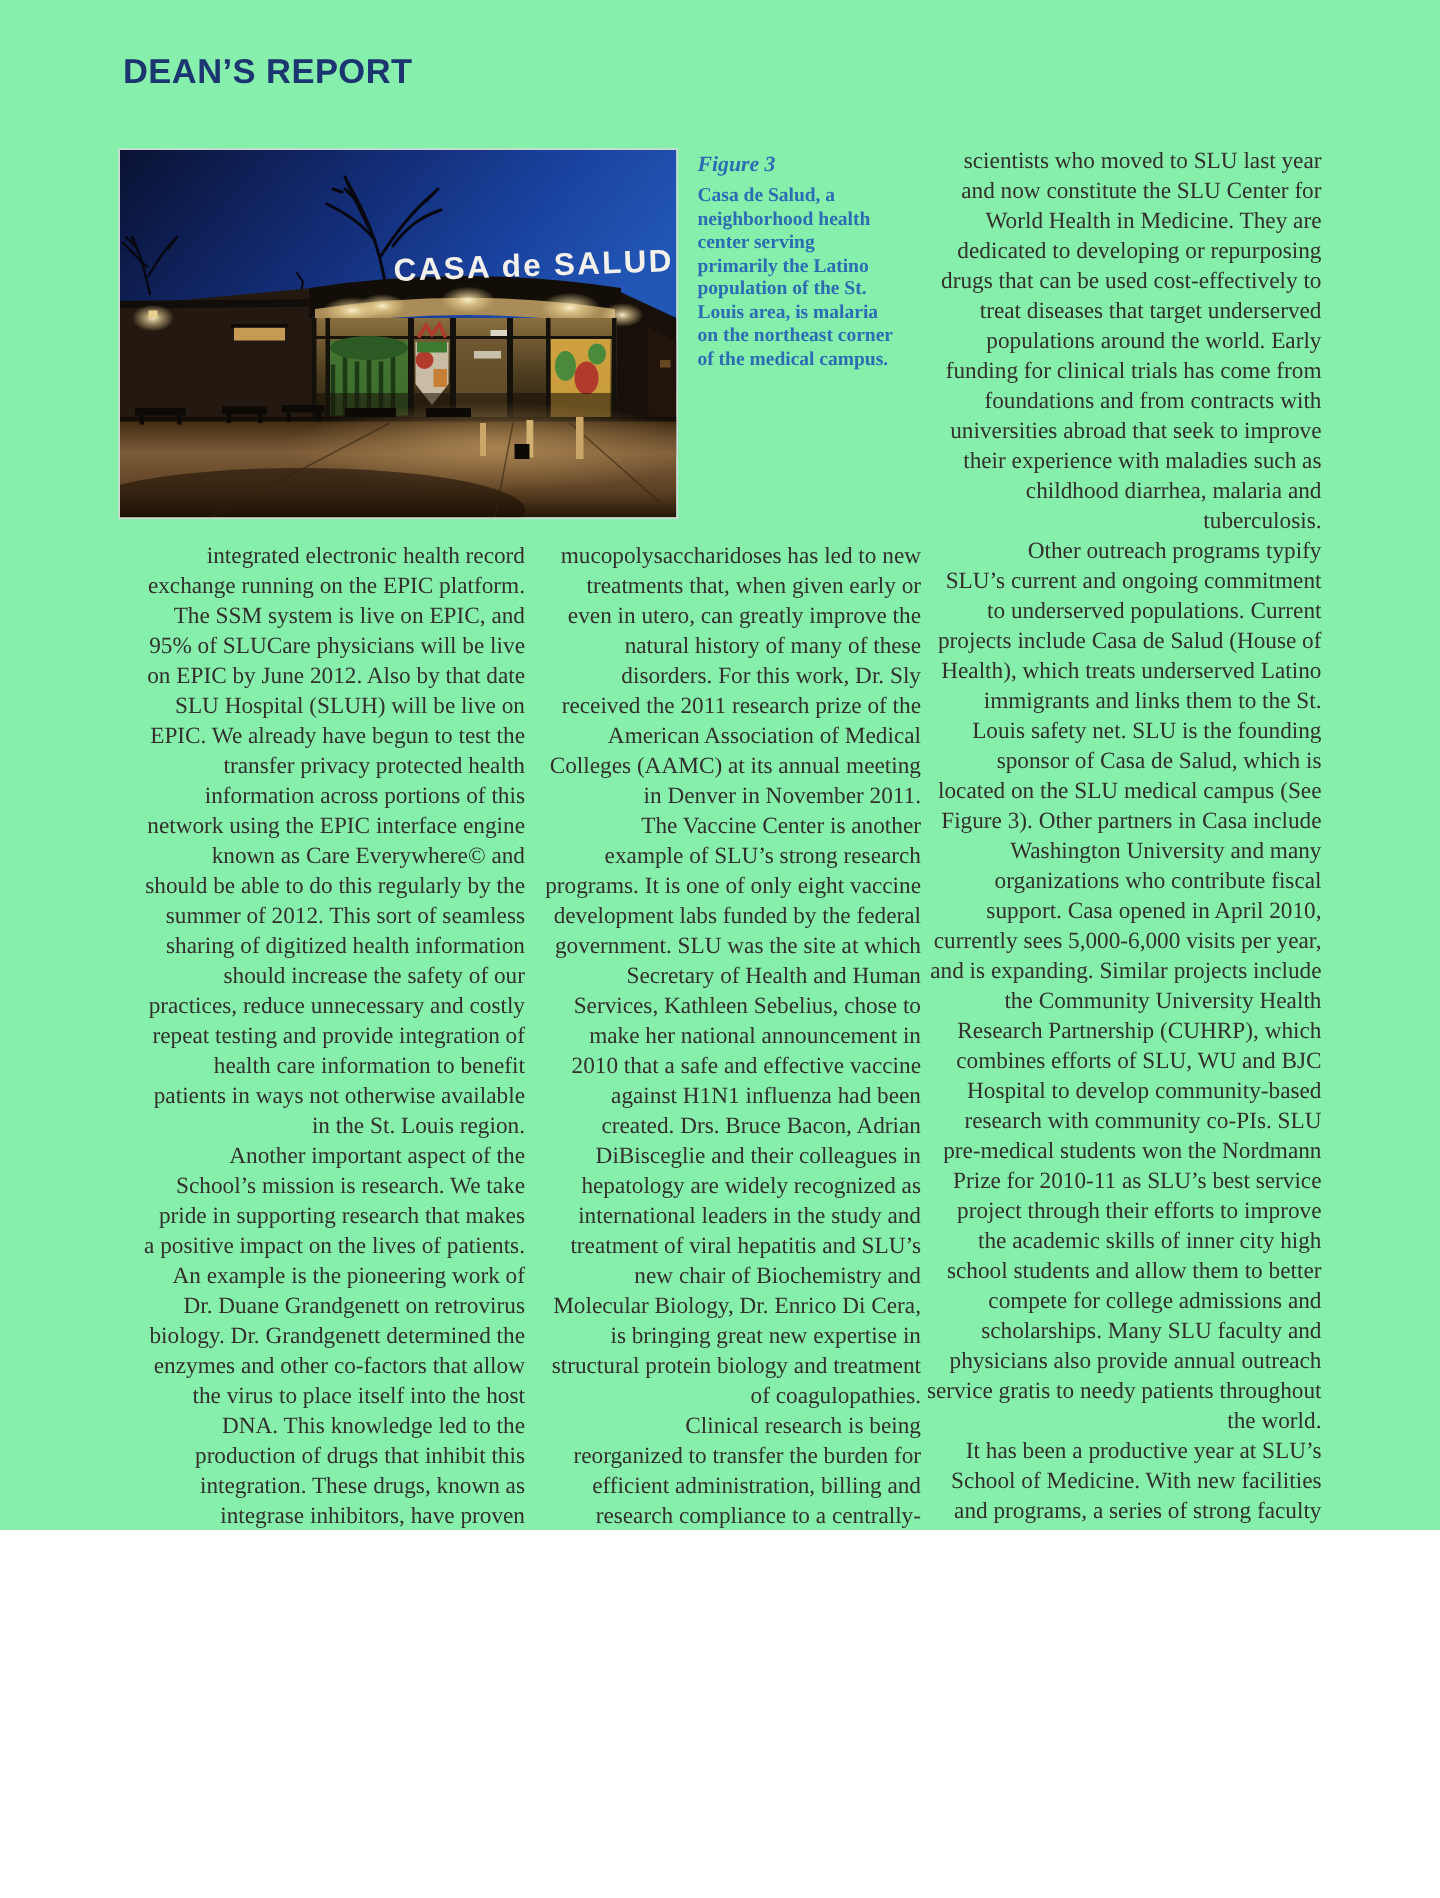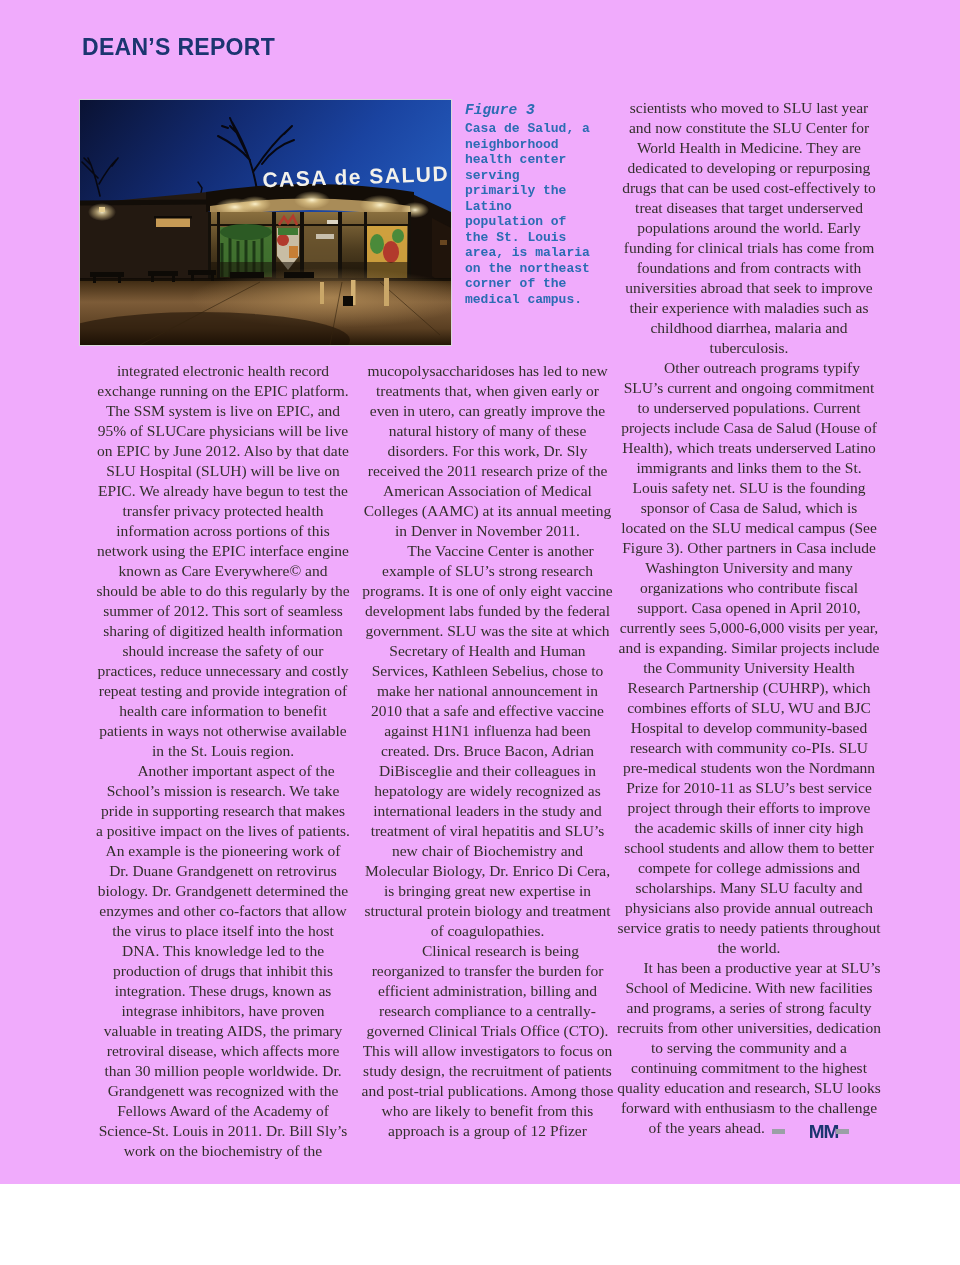--- a/index.html
+++ b/index.html
@@ -1,36 +1,36 @@
 <!DOCTYPE html>
 <html><head>
 <meta charset="utf-8">
 <style>
   html,body{margin:0;padding:0;background:#ffffff;}
   .page{
-    position:relative;width:960px;height:1184px;background:#f0abfc;
+    position:relative;width:960px;height:1020px;background:#86efac;
     font-family:"Liberation Serif",serif;color:#33302c;overflow:hidden;
   }
   .page-title{
     position:absolute;left:82px;top:34px;margin:0;
     font-family:"Liberation Sans",sans-serif;font-weight:700;
     font-size:23px;letter-spacing:0.3px;color:#1b3570;
   }
   .photo-frame{
     position:absolute;left:80px;top:100px;width:371px;height:245px;
     outline:1px solid #d8d8d8;
   }
   .photo-frame svg{display:block;width:100%;height:100%;}
   .fig-caption{
     position:absolute;left:465px;top:102px;width:132px;
-    font-family:Liberation Mono, monospace;color:#2b6cb3;
+    font-family:Liberation Serif, serif;color:#2b6cb3;
   }
   .fig-label{font-size:14.5px;font-weight:700;font-style:italic;margin:0 0 3px 0;}
   .fig-text{font-size:13px;line-height:15.5px;font-weight:600;margin:0;}
-  .col{position:absolute;font-size:15.5px;line-height:20px;text-align:center;}
+  .col{position:absolute;font-size:15.5px;line-height:20px;text-align:right;}
   .col p{margin:0;}
   .col p + p{text-indent:26px;}
   .col-1{left:96px;top:361px;width:254px;}
   .col-2{left:361px;top:361px;width:253px;}
   .col-3{left:617px;top:98px;width:264px;}
   .mm-mark{
     display:inline-flex;align-items:center;margin-left:7px;vertical-align:-1px;
   }
   .mm-bar{display:inline-block;width:13px;height:5px;background:#9aa0a6;}
   .mm-text{

